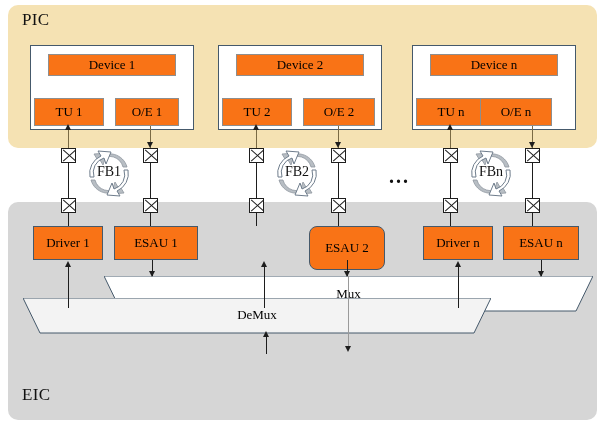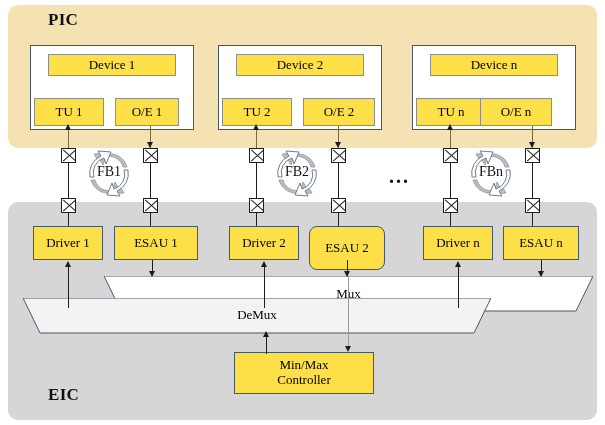--- a/index.html
+++ b/index.html
@@ -6,27 +6,27 @@
   body{width:605px;height:425px;overflow:hidden;
        font-family:"Liberation Serif", serif;}
   #stage{position:relative;width:605px;height:425px;background:#fff;}
 
   
   .panel{position:absolute;box-sizing:border-box;}
   #pic-panel{left:8px;top:5px;width:589px;height:143px;
              background:#F5E2B3;border-radius:10px;}
   #eic-panel{left:8px;top:202px;width:589px;height:218px;
              background:#D6D6D6;border-radius:10px;}
-  .panel-title{position:absolute;font-weight:bold;font-size:17px;color:#111;
-               letter-spacing:0.3px;margin-left:26px;}
+  .panel-title{position:absolute;font-weight:normal;font-size:17px;color:#111;
+               letter-spacing:0.3px;}
   #pic-title{left:22px;top:10px;}
   #eic-title{left:22px;top:385px;}
 
   
-  .box{position:absolute;box-sizing:border-box;background:#fde047;
+  .box{position:absolute;box-sizing:border-box;background:#f97316;
        border:1px solid #45596b;display:flex;align-items:center;
        justify-content:center;text-align:center;font-size:13px;color:#000;
        line-height:1.12;font-family:Liberation Serif, serif;}
   .box.thin{border:1px solid #8e8e8e;}
 
   
   .grp{position:absolute;box-sizing:border-box;background:#ffffff;
        border:1px solid #45596b;}
 
   
@@ -81,45 +81,39 @@
   <div class="box thin" style="left:430px;top:54px;width:128px;height:22px;">Device n</div>
   <div class="box thin" style="left:416px;top:98px;width:70px;height:28px;">TU n</div>
   <div class="box thin" style="left:480px;top:98px;width:72px;height:28px;">O/E n</div>
 
   <div class="panel" id="eic-panel"></div>
   <div class="panel-title" id="eic-title">EIC</div>
 
   <div class="box" style="left:33px;top:226px;width:70px;height:34px;">Driver 1</div>
   <div class="box" style="left:114px;top:226px;width:84px;height:34px;">ESAU 1</div>
 
-  <div class="box" style="left:229px;top:226px;width:70px;height:34px;">Driver 2</div>
   <div class="box" style="left:309px;top:226px;width:76px;height:44px;border-radius:8px;">ESAU 2</div>
 
   <div class="box" style="left:503px;top:226px;width:76px;height:34px;">ESAU n</div>
   <div class="box" style="left:423px;top:226px;width:70px;height:34px;">Driver n</div>
 
   <div class="trap" style="left:104px;top:276px;width:489px;height:36px;">
     <svg width="489" height="36" viewBox="0 0 489 36">
       <polygon points="0,0 489,0 472,35 17,35" fill="#ffffff" stroke="#45596b" stroke-width="1"></polygon>
     </svg>
     <div class="trap-label" style="top:10px;">Mux</div>
   </div>
 
   <div class="trap" style="left:23px;top:298px;width:468px;height:36px;">
     <svg width="468" height="36" viewBox="0 0 468 36">
       <polygon points="0,0 468,0 451,35 17,35" fill="#F3F3F3" stroke="#45596b" stroke-width="1"></polygon>
     </svg>
     <div class="trap-label" style="top:9px;">DeMux</div>
   </div>
 
-  <div class="box" style="left:234px;top:352px;width:140px;height:42px;
-              flex-direction:column;">
-    <span>Min/Max</span>
-    <span>Controller</span>
-  </div>
 
   <div class="vline tan" style="left:68px;top:126px;height:22px;"></div>
   <div class="arrowhead up" style="left:65px;top:124px;"></div>
   <div class="xbox" style="left:61px;top:148px;"></div>
   <div class="vline" style="left:68px;top:163px;height:35px;"></div>
   <div class="xbox" style="left:61px;top:198px;"></div>
   <div class="vline" style="left:68px;top:213px;height:13px;"></div>
 
   <div class="vline tan" style="left:150px;top:126px;height:22px;"></div>
   <div class="arrowhead down" style="left:147px;top:142px;"></div>

